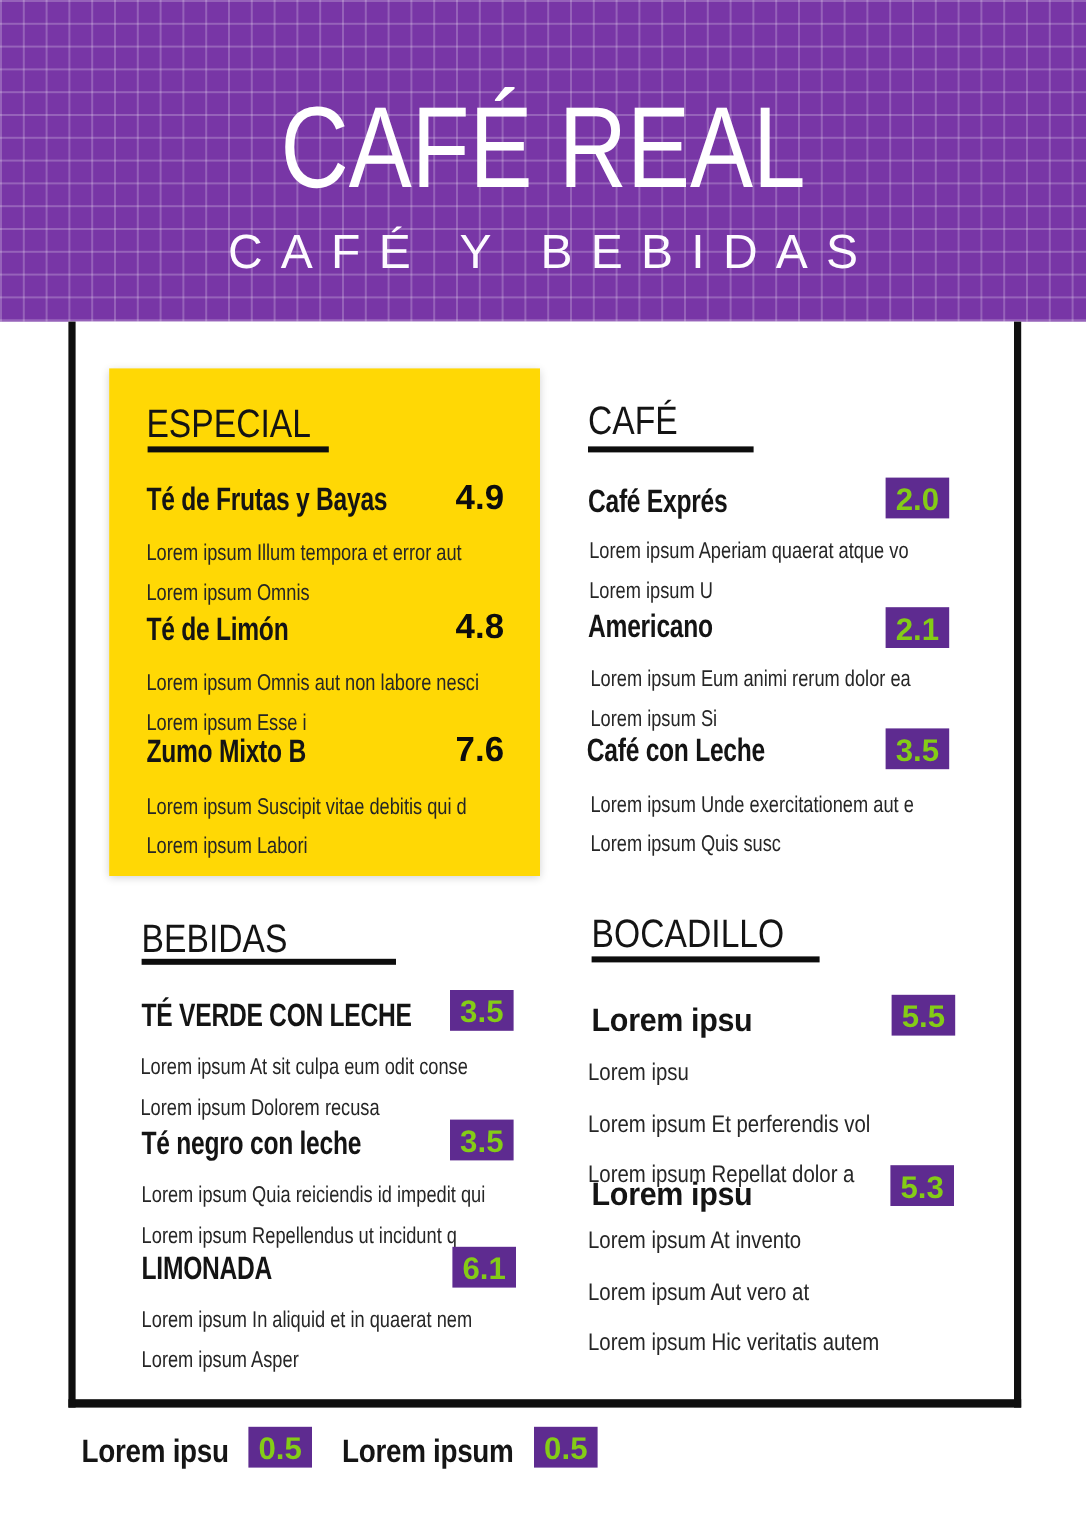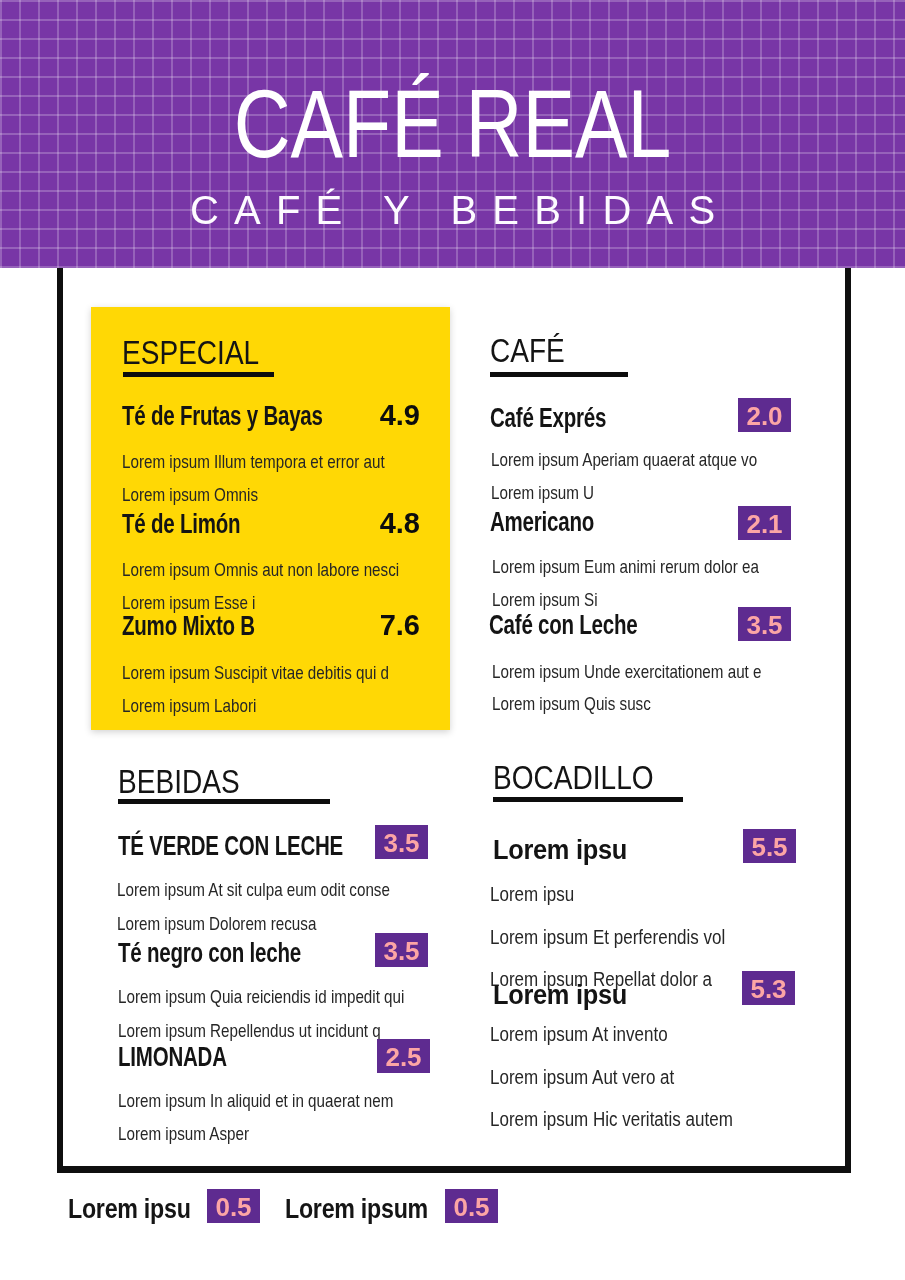--- a/index.html
+++ b/index.html
@@ -58,21 +58,21 @@
   }
   .idesc-lg {
     font-size:20px; color:#262626; white-space:nowrap;
     transform:scaleX(.85); transform-origin:0 0;
   }
   .plain-price {
     font-size:29px; font-weight:bold; color:#0d0d0d;
     width:80px; text-align:right; white-space:nowrap;
   }
   .badge {
-    width:53px; height:34px; background:#5e2b90; color:#fca5a5;
+    width:53px; height:34px; background:#5e2b90; color:#84cc16;
     font-size:26px; font-weight:bold; display:flex; align-items:center;
     justify-content:center; padding-top:2px;
   }
   .foot-label {
     font-size:27px; font-weight:bold; color:#151515; white-space:nowrap;
     transform:scaleX(.86); transform-origin:0 0; letter-spacing:-.3px;
   }
   .stamp {
     position:absolute; left:592px; top:1173px; width:259px; height:56px;
     background:#e4e2e4; border:5px solid #151515;
@@ -139,21 +139,21 @@
   <div class="abs badge" style="left:375px;top:825px">3.5</div>
   <div class="abs idesc" style="left:117px;top:879px">Lorem ipsum At sit culpa eum odit conse</div>
   <div class="abs idesc" style="left:117px;top:913px">Lorem ipsum Dolorem recusa</div>
 
   <div class="abs iname" style="left:118px;top:938px">Té negro con leche</div>
   <div class="abs badge" style="left:375px;top:933px">3.5</div>
   <div class="abs idesc" style="left:118px;top:986px">Lorem ipsum Quia reiciendis id impedit qui</div>
   <div class="abs idesc" style="left:118px;top:1020px">Lorem ipsum Repellendus ut incidunt q</div>
 
   <div class="abs iname" style="left:118px;top:1042px">LIMONADA</div>
-  <div class="abs badge" style="left:377px;top:1039px">2.5</div>
+  <div class="abs badge" style="left:377px;top:1039px">6.1</div>
   <div class="abs idesc" style="left:118px;top:1090px">Lorem ipsum In aliquid et in quaerat nem</div>
   <div class="abs idesc" style="left:118px;top:1123px">Lorem ipsum Asper</div>
 
   <div class="abs sec-title" style="left:493px;top:759px">BOCADILLO</div>
   <div class="abs rule" style="left:493px;top:797px;width:190px"></div>
 
   <div class="abs iname iname-wide" style="left:493px;top:835px">Lorem ipsu</div>
   <div class="abs badge" style="left:743px;top:829px">5.5</div>
   <div class="abs idesc-lg" style="left:490px;top:883px">Lorem ipsu</div>
   <div class="abs idesc-lg" style="left:490px;top:926px">Lorem ipsum Et perferendis vol</div>

